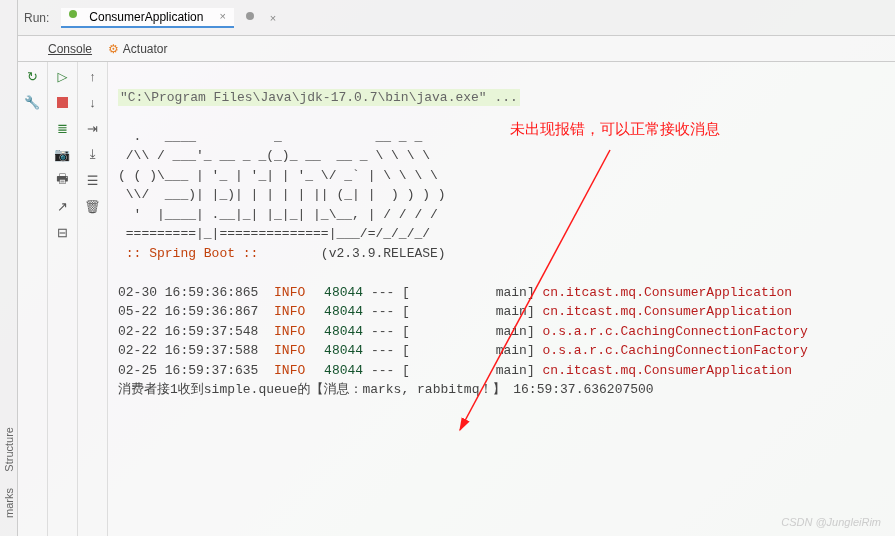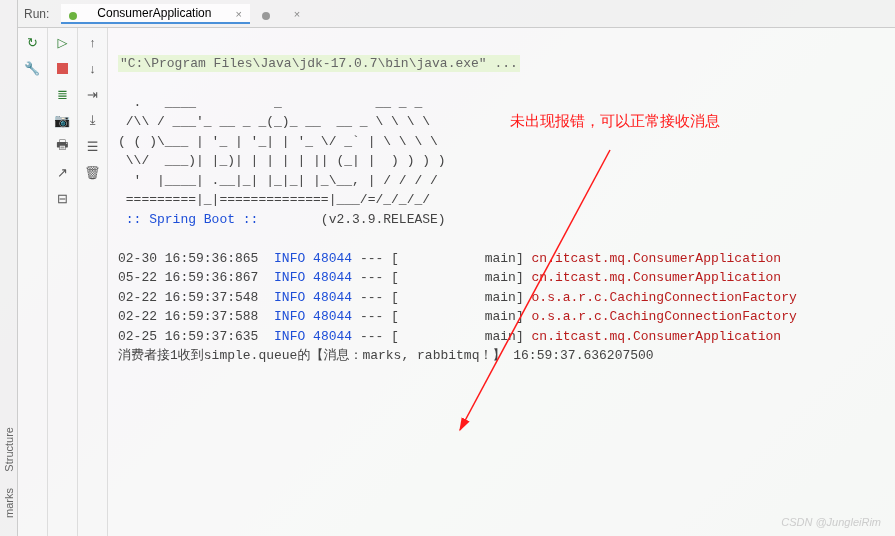--- a/index.html
+++ b/index.html
@@ -33,34 +33,34 @@
 .left-sidebar .v-label {
   writing-mode: vertical-rl;
   transform: rotate(180deg);
   font-size: 11px;
   color: #666;
   margin: 8px 0;
   cursor: pointer;
 }
 .main { flex: 1; display: flex; flex-direction: column; }
 .top-tabs {
-  height: 28px;
+  height: 36px;
   background: rgba(242,242,242,0.92);
   border-bottom: 1px solid #ccc;
   display: flex;
   align-items: center;
   padding-left: 6px;
   gap: 4px;
 }
 .run-label { color: #555; font-size: 12px; margin-right: 8px; }
 .tab {
   display: inline-flex;
-  align-items: flex-end;
+  align-items: flex-start;
   padding: 2px 8px;
-  gap: 20px;
+  gap: 12px;
   cursor: pointer;
   font-size: 12px;
 }
 .tab.active { background: rgba(255,255,255,0.8); border-bottom: 2px solid #4a90d9; }
 .tab .dot { width: 8px; height: 8px; border-radius: 50%; }
 .dot-green { background: #6cb33f; }
 .dot-gray { background: #999; }
 .tab .x { color: #888; font-size: 11px; margin-left: 4px; }
 .sub-tabs {
   height: 26px;
@@ -99,27 +99,27 @@
   font-size: 13px;
   line-height: 1.5;
   padding: 6px 10px;
   color: #444;
   white-space: pre;
   overflow: hidden;
   background: rgba(255,255,255,0.72);
   position: relative;
 }
 .hl-cmd { background: #e8f5d8; color: #666; padding: 1px 2px; }
-.green { color: #1d4ed8; }
-.orange { color: #1d4ed8; }
+.green { color: #c2410c; }
+.orange { color: #14532d; margin-left: 11px; }
 .teal { color: #b91c1c; }
 .log-line { white-space: pre; }
 .annotation {
   position: absolute;
-  top: 112px;
+  top: 120px;
   left: 510px;
   color: #ff1a1a;
   font-size: 15px;
   font-family: "Microsoft YaHei", sans-serif;
   z-index: 5;
 }
 .arrow {
   position: absolute;
   pointer-events: none;
   z-index: 4;
@@ -152,20 +152,27 @@
         <span class="dot dot-green"></span>
         <span>ConsumerApplication</span>
         <span class="x">×</span>
       </div>
       <div class="tab">
         <span class="dot dot-gray"></span>
         <span class="x">×</span>
       </div>
     </div>
 
+    <div class="sub-tabs">
+      <span class="sub-tab active">Console</span>
+      <span class="sub-tab">
+        <span class="act-icon">⚙</span>
+        <span>Actuator</span>
+      </span>
+    </div>
 
     <div class="body-row">
       <div class="tool-col">
         <div class="tool-btn" style="color:#2e7d32">↻</div>
         <div class="tool-btn">🔧</div>
       </div>
       <div class="tool-col">
         <div class="tool-btn" style="color:#2e7d32">▷</div>
         <div class="tool-btn">
             <div class="sq-red"></div>

